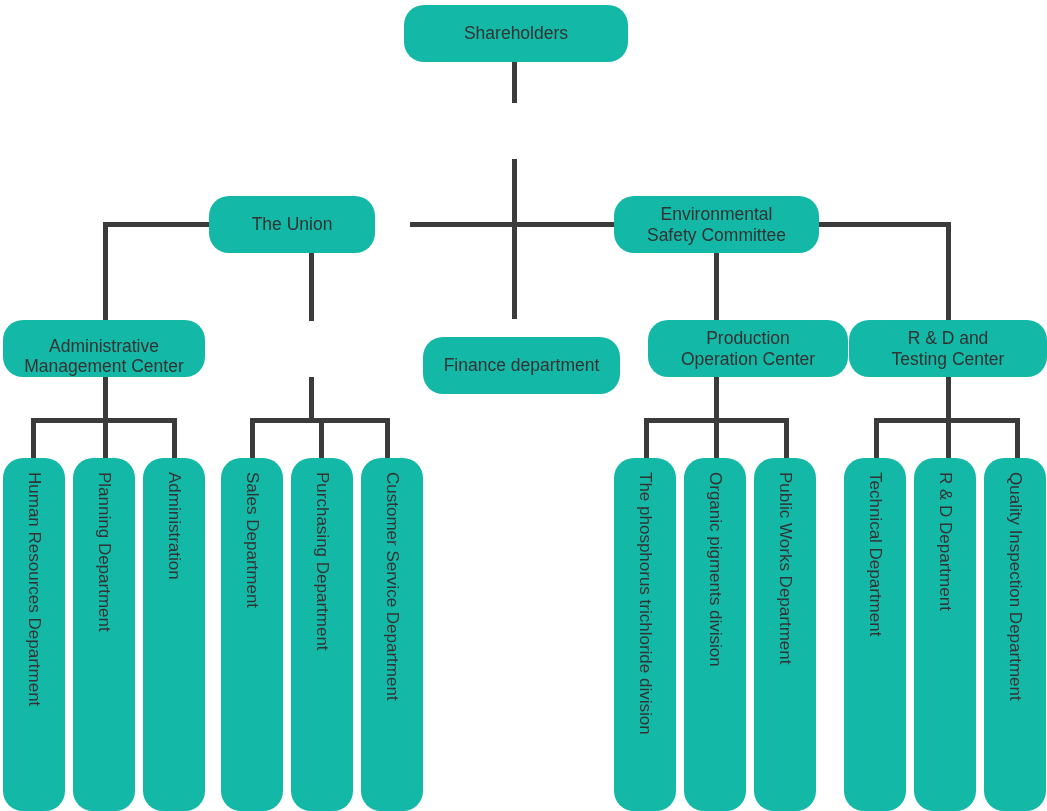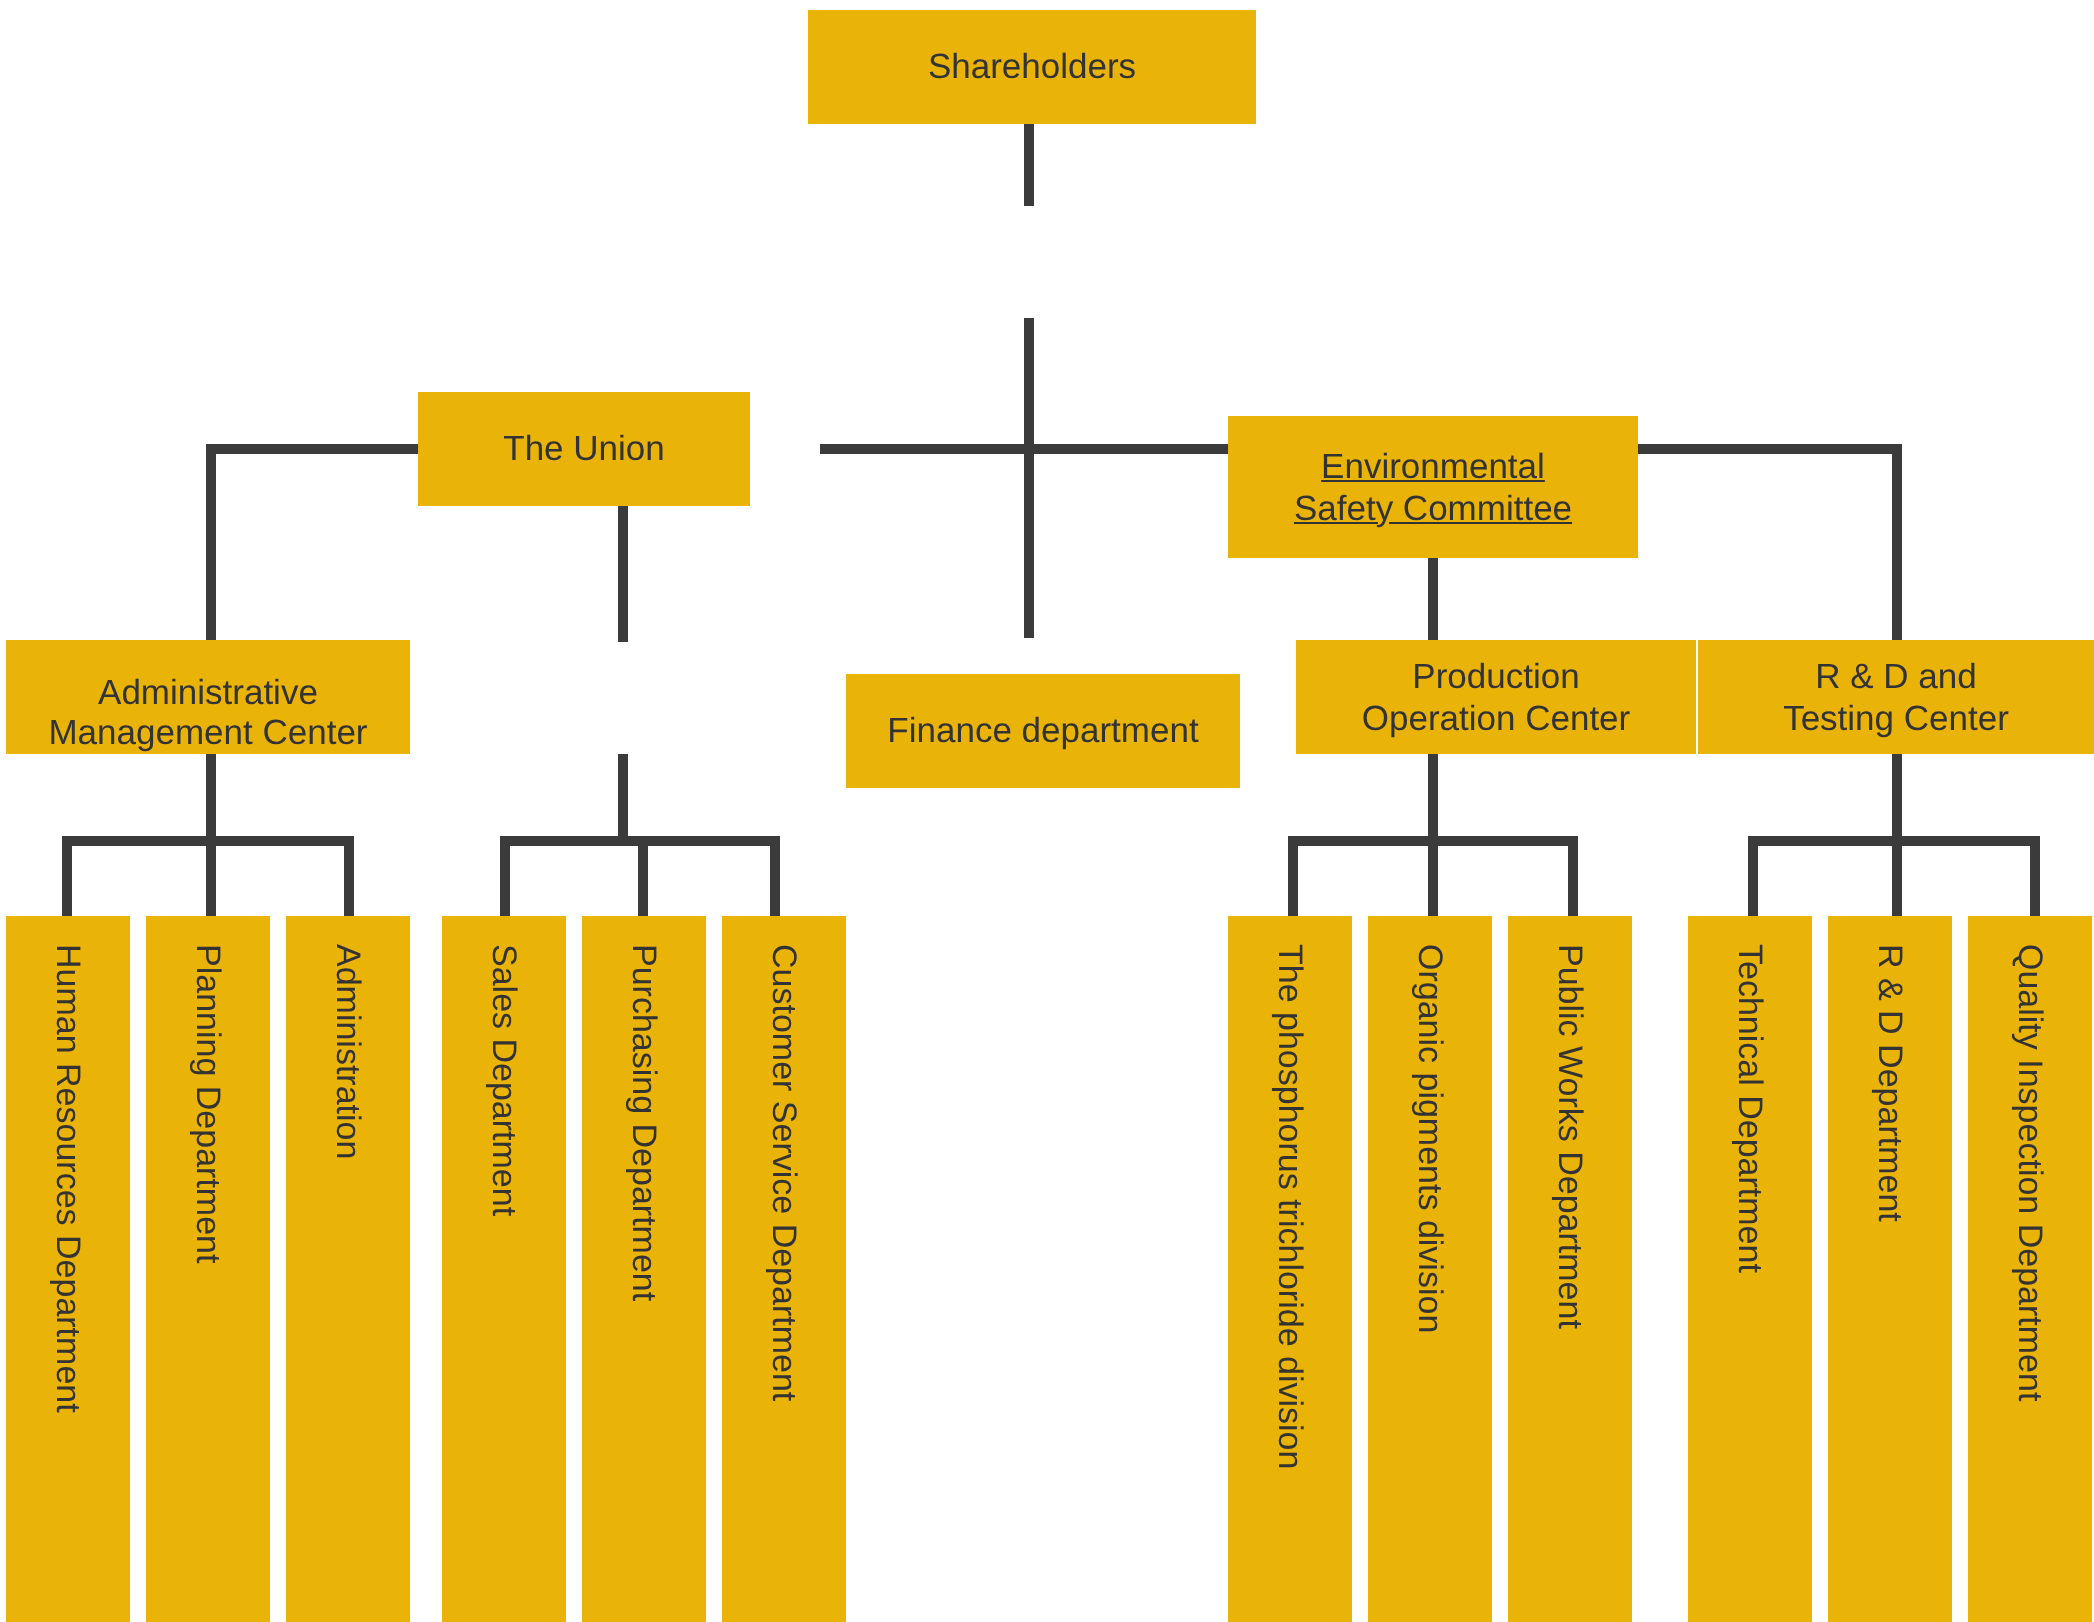--- a/index.html
+++ b/index.html
@@ -13,30 +13,31 @@
   }
   #chart-root {
     position: relative;
     width: 1047px;
     height: 811px;
     background: #ffffff;
     overflow: hidden;
   }
   .node {
     position: absolute;
-    background: #eab308;
+    background: #14b8a6;
     box-sizing: border-box;
     display: flex;
     align-items: center;
     justify-content: center;
     color: #333333;
     font-size: 17px;
     line-height: 1.18;
     text-align: center;
     z-index: 3;
+    border-radius: 20px;
   }
   .node.level-1 { font-size: 17.5px; }
   .node.level-2 { font-size: 17.5px; }
   .node.level-3 { font-size: 17.5px; }
   .node .label {
     white-space: pre-line;
     padding: 0 6px;
   }
   
   .node.leaf {
@@ -105,21 +106,21 @@
 
   <div class="node level-1" style="left:404px; top:5px; width:224px; height:57px;">
     <span class="label">Shareholders</span>
   </div>
 
 
   <div class="node level-2" style="left:209px; top:196px; width:166px; height:57px;">
     <span class="label">The Union</span>
   </div>
 
-  <div class="node level-2" style="left:614px; top:208px; width:205px; height:71px;text-decoration:underline;">
+  <div class="node level-2" style="left:614px; top:196px; width:205px; height:57px;">
     <span class="label">Environmental
 Safety Committee</span>
   </div>
 
   <div class="node level-3" style="left:3px; top:320px; width:202px; height:57px;align-items:flex-end;">
     <span class="label">Administrative
 Management Center</span>
   </div>
 
 

